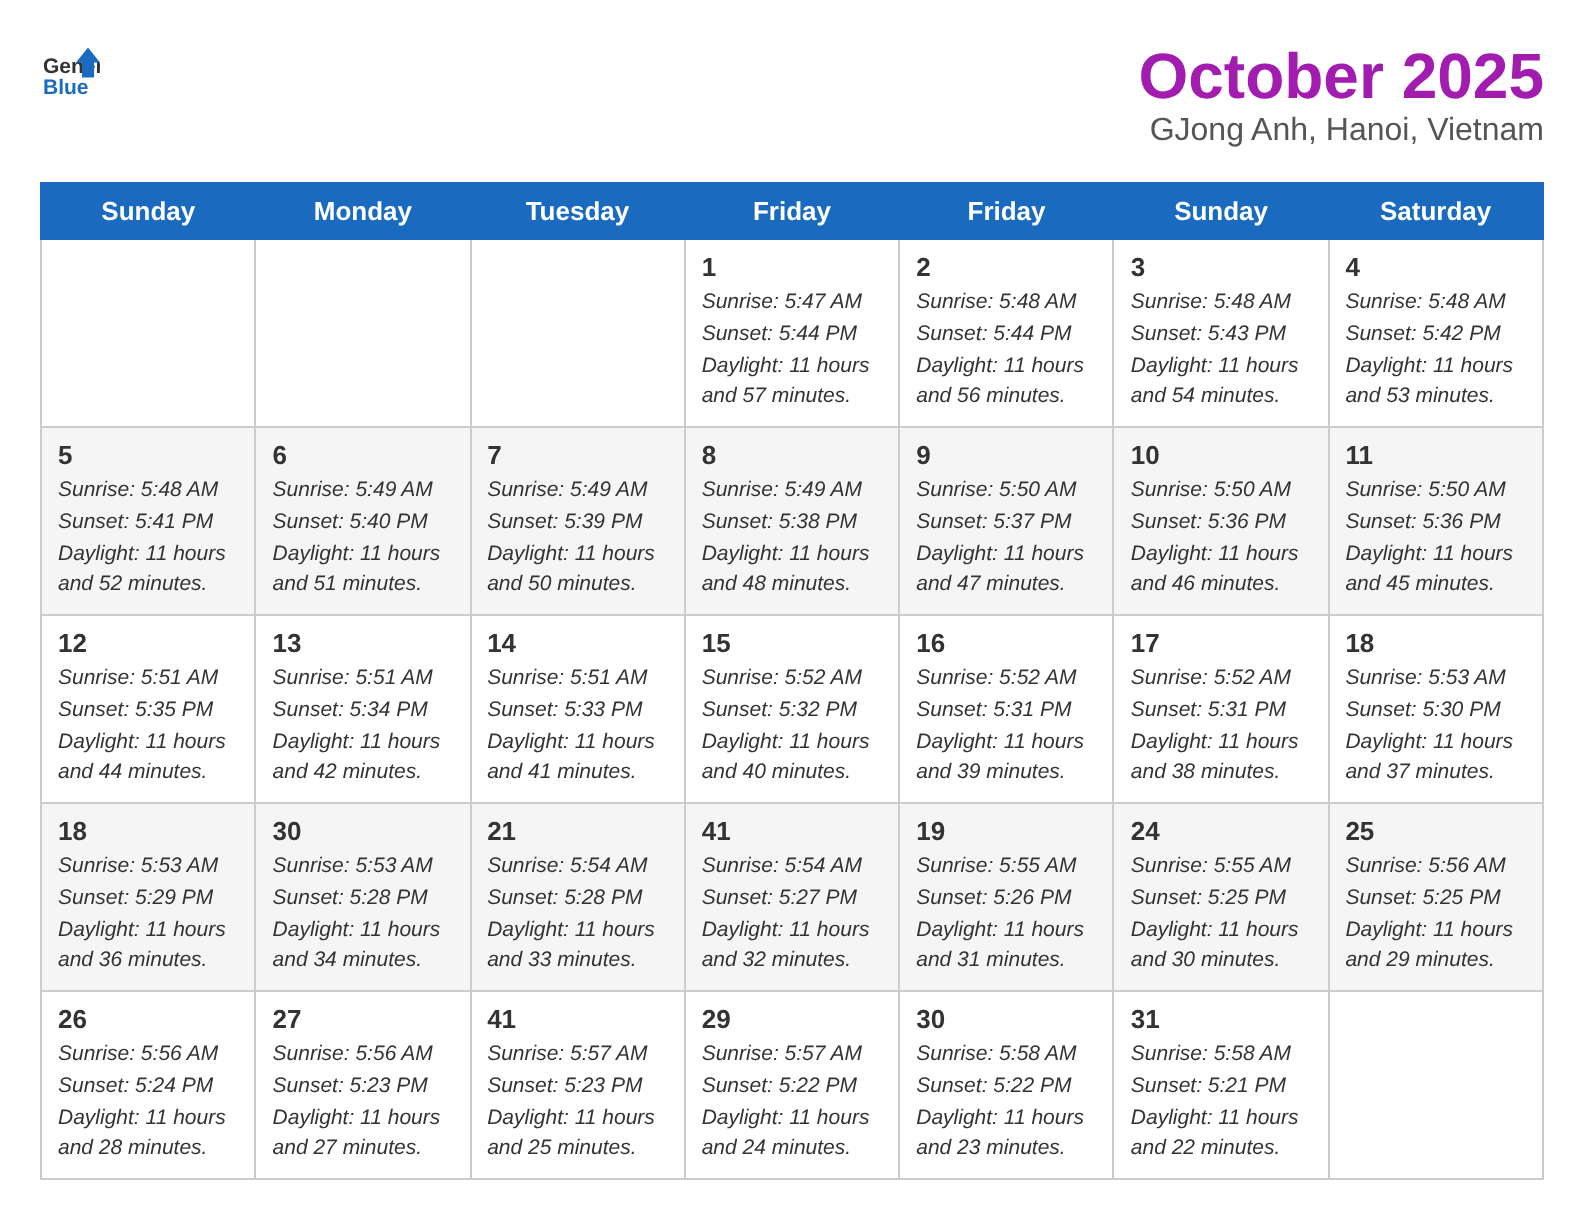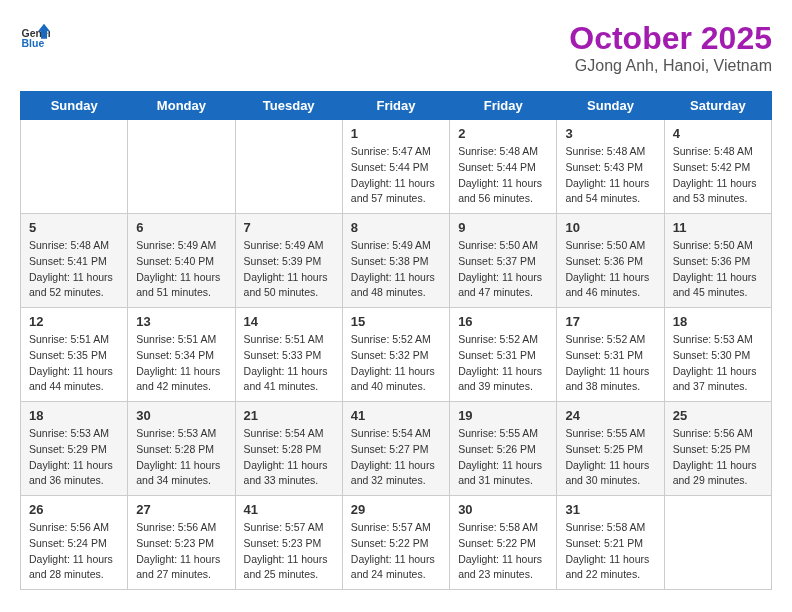--- a/index.html
+++ b/index.html
@@ -66,20 +66,21 @@
     .day-number {
       font-size: 13px;
       font-weight: bold;
       display: block;
       margin-bottom: 3px;
     }
     .day-info {
       font-size: 10.5px;
       line-height: 1.5;
       color: #333;
+      font-style: italic;
     }
     .empty-cell {
       background: #fff !important;
     }
   </style>
 </head>
 <body>
 
 <div class="header">
   <div class="logo">

